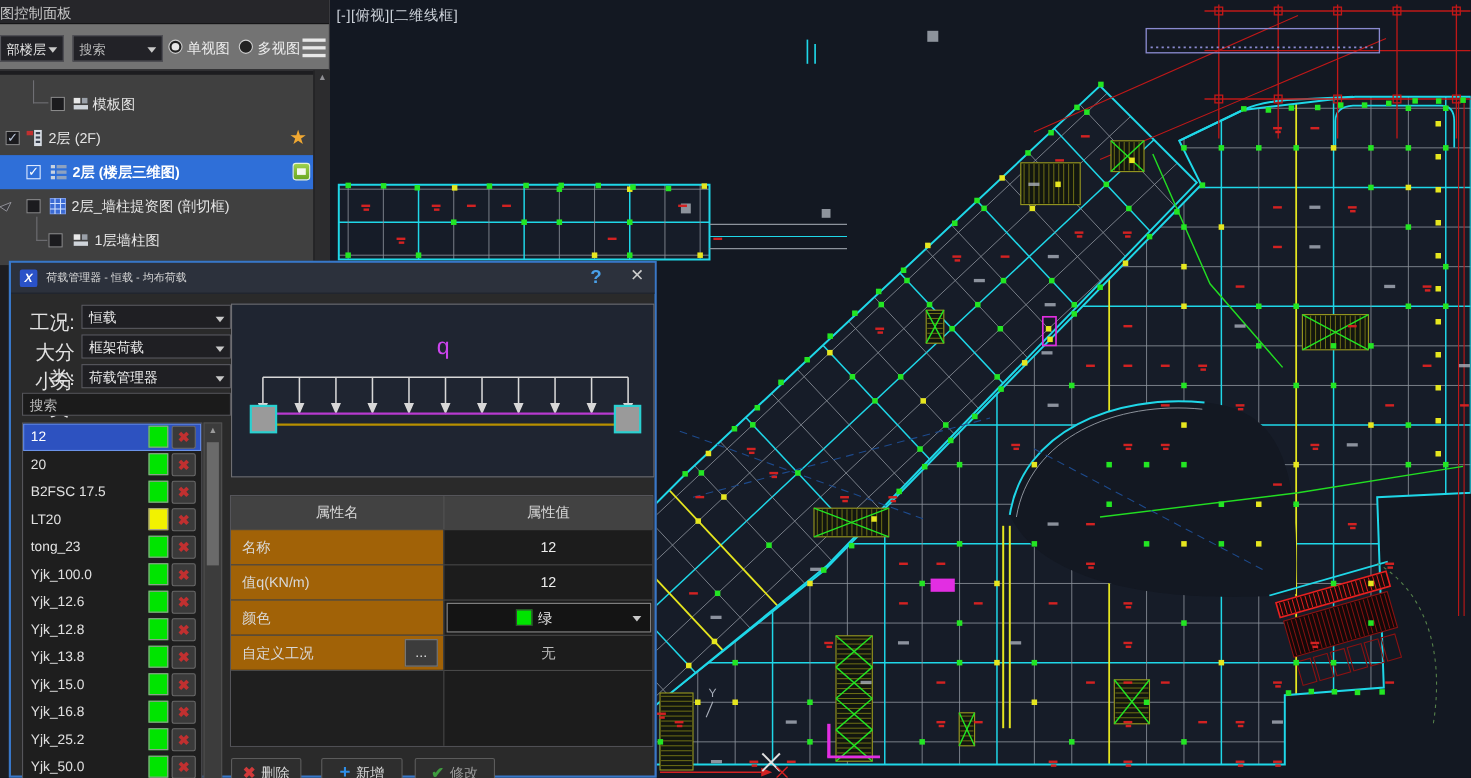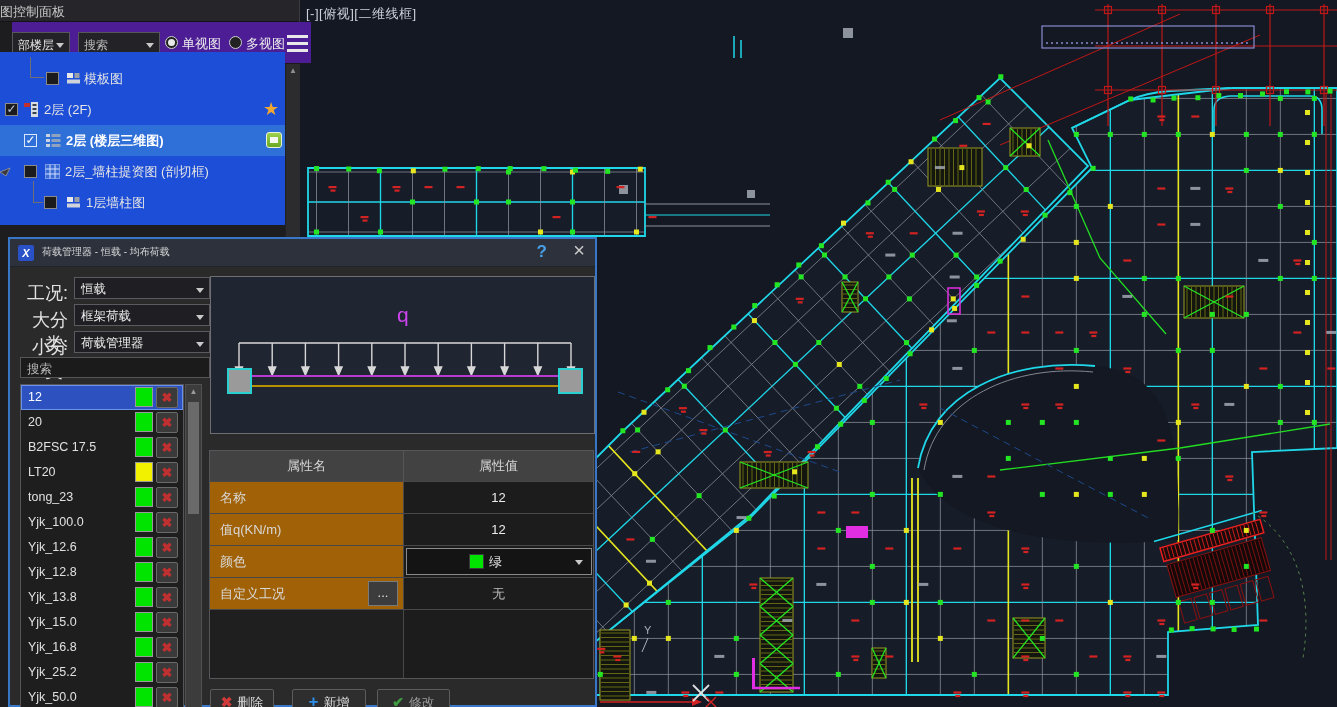--- a/index.html
+++ b/index.html
@@ -7,31 +7,31 @@
     font-family:"Liberation Sans", sans-serif; }
 
   
   #cad-area { position:absolute; left:300px; top:0; width:1037px; height:707px; background:#131822; }
   #vp-label { position:absolute; left:6px; top:5px; color:#cdd2da; font-size:13px; letter-spacing:0.5px; }
 
   
   #left-panel { position:absolute; left:0; top:0; width:300px; height:707px; background:#1d1d20; border-right:1px solid #3a3a3e; }
   #lp-header { position:absolute; left:0; top:0; width:100%; height:22px; background:#26262a; border-bottom:1px solid #141416; overflow:hidden; }
   #lp-header span { display:inline-block; margin-left:-13px; padding-top:3px; color:#c8c8c8; font-size:13px; }
-  #lp-toolbar { position:absolute; left:12px; top:22px; width:100%; height:42px; background:#4c1d95; border-bottom:1px solid #19191c; }
+  #lp-toolbar { position:absolute; left:0; top:22px; width:100%; height:42px; background:#737373; border-bottom:1px solid #19191c; }
   .dd { position:absolute; height:24px; background:#222227; border:1px solid #56565c; color:#e4e4e4; font-size:12px; }
   .dd .dd-txt { position:absolute; left:5px; top:4px; white-space:nowrap; overflow:hidden; }
   .dd-arrow { position:absolute; right:5px; top:10px; width:0; height:0; border-left:4px solid transparent; border-right:4px solid transparent; border-top:5px solid #c9c9c9; }
   .radio { position:absolute; top:14px; width:13px; height:13px; border:1px solid #cfcfcf; border-radius:50%; background:#222; }
   .radio.sel::after { content:""; position:absolute; left:2px; top:2px; width:7px; height:7px; border-radius:50%; background:#e8e8e8; }
   .radio-lbl { position:absolute; top:13px; color:#ececec; font-size:13px; }
   #hamburger { position:absolute; left:275px; top:13px; width:21px; height:17px; }
   #hamburger div { height:3px; background:#e8e8e8; margin-bottom:4px; }
 
-  #tree { position:absolute; left:0; top:52px; width:285px; height:173px; background:#1d4ed8; overflow:hidden; }
+  #tree { position:absolute; left:0; top:68px; width:285px; height:173px; background:#404040; overflow:hidden; }
   .trow { position:absolute; left:0; width:285px; height:31px; }
   .trow.selected { background:#2f6fd8; }
   .tlabel { position:absolute; top:7px; font-size:13px; color:#e4e4e4; white-space:nowrap; }
   .trow.selected .tlabel { color:#ffffff; font-weight:bold; }
   .cbx { position:absolute; top:9px; width:13px; height:13px; border:1px solid #8a8a8a; background:#1b1b1e; color:#b8c4d8; font-size:12px; line-height:11px; text-align:center; }
   .trow.selected .cbx { border-color:#dce8ff; background:transparent; color:#ffffff; }
   .conn { position:absolute; border-left:1px solid #6f6f74; border-bottom:1px solid #6f6f74; }
   .star { position:absolute; font-size:18px; color:#f0a832; top:4px; }
   .img-ico { position:absolute; top:7px; width:16px; height:16px; border-radius:3px; background:linear-gradient(#9fd14d,#6aa822); border:1px solid #e8f4d8; }
   .img-ico::after { content:""; position:absolute; left:3px; top:4px; width:8px; height:6px; background:#f4f8ee; }

